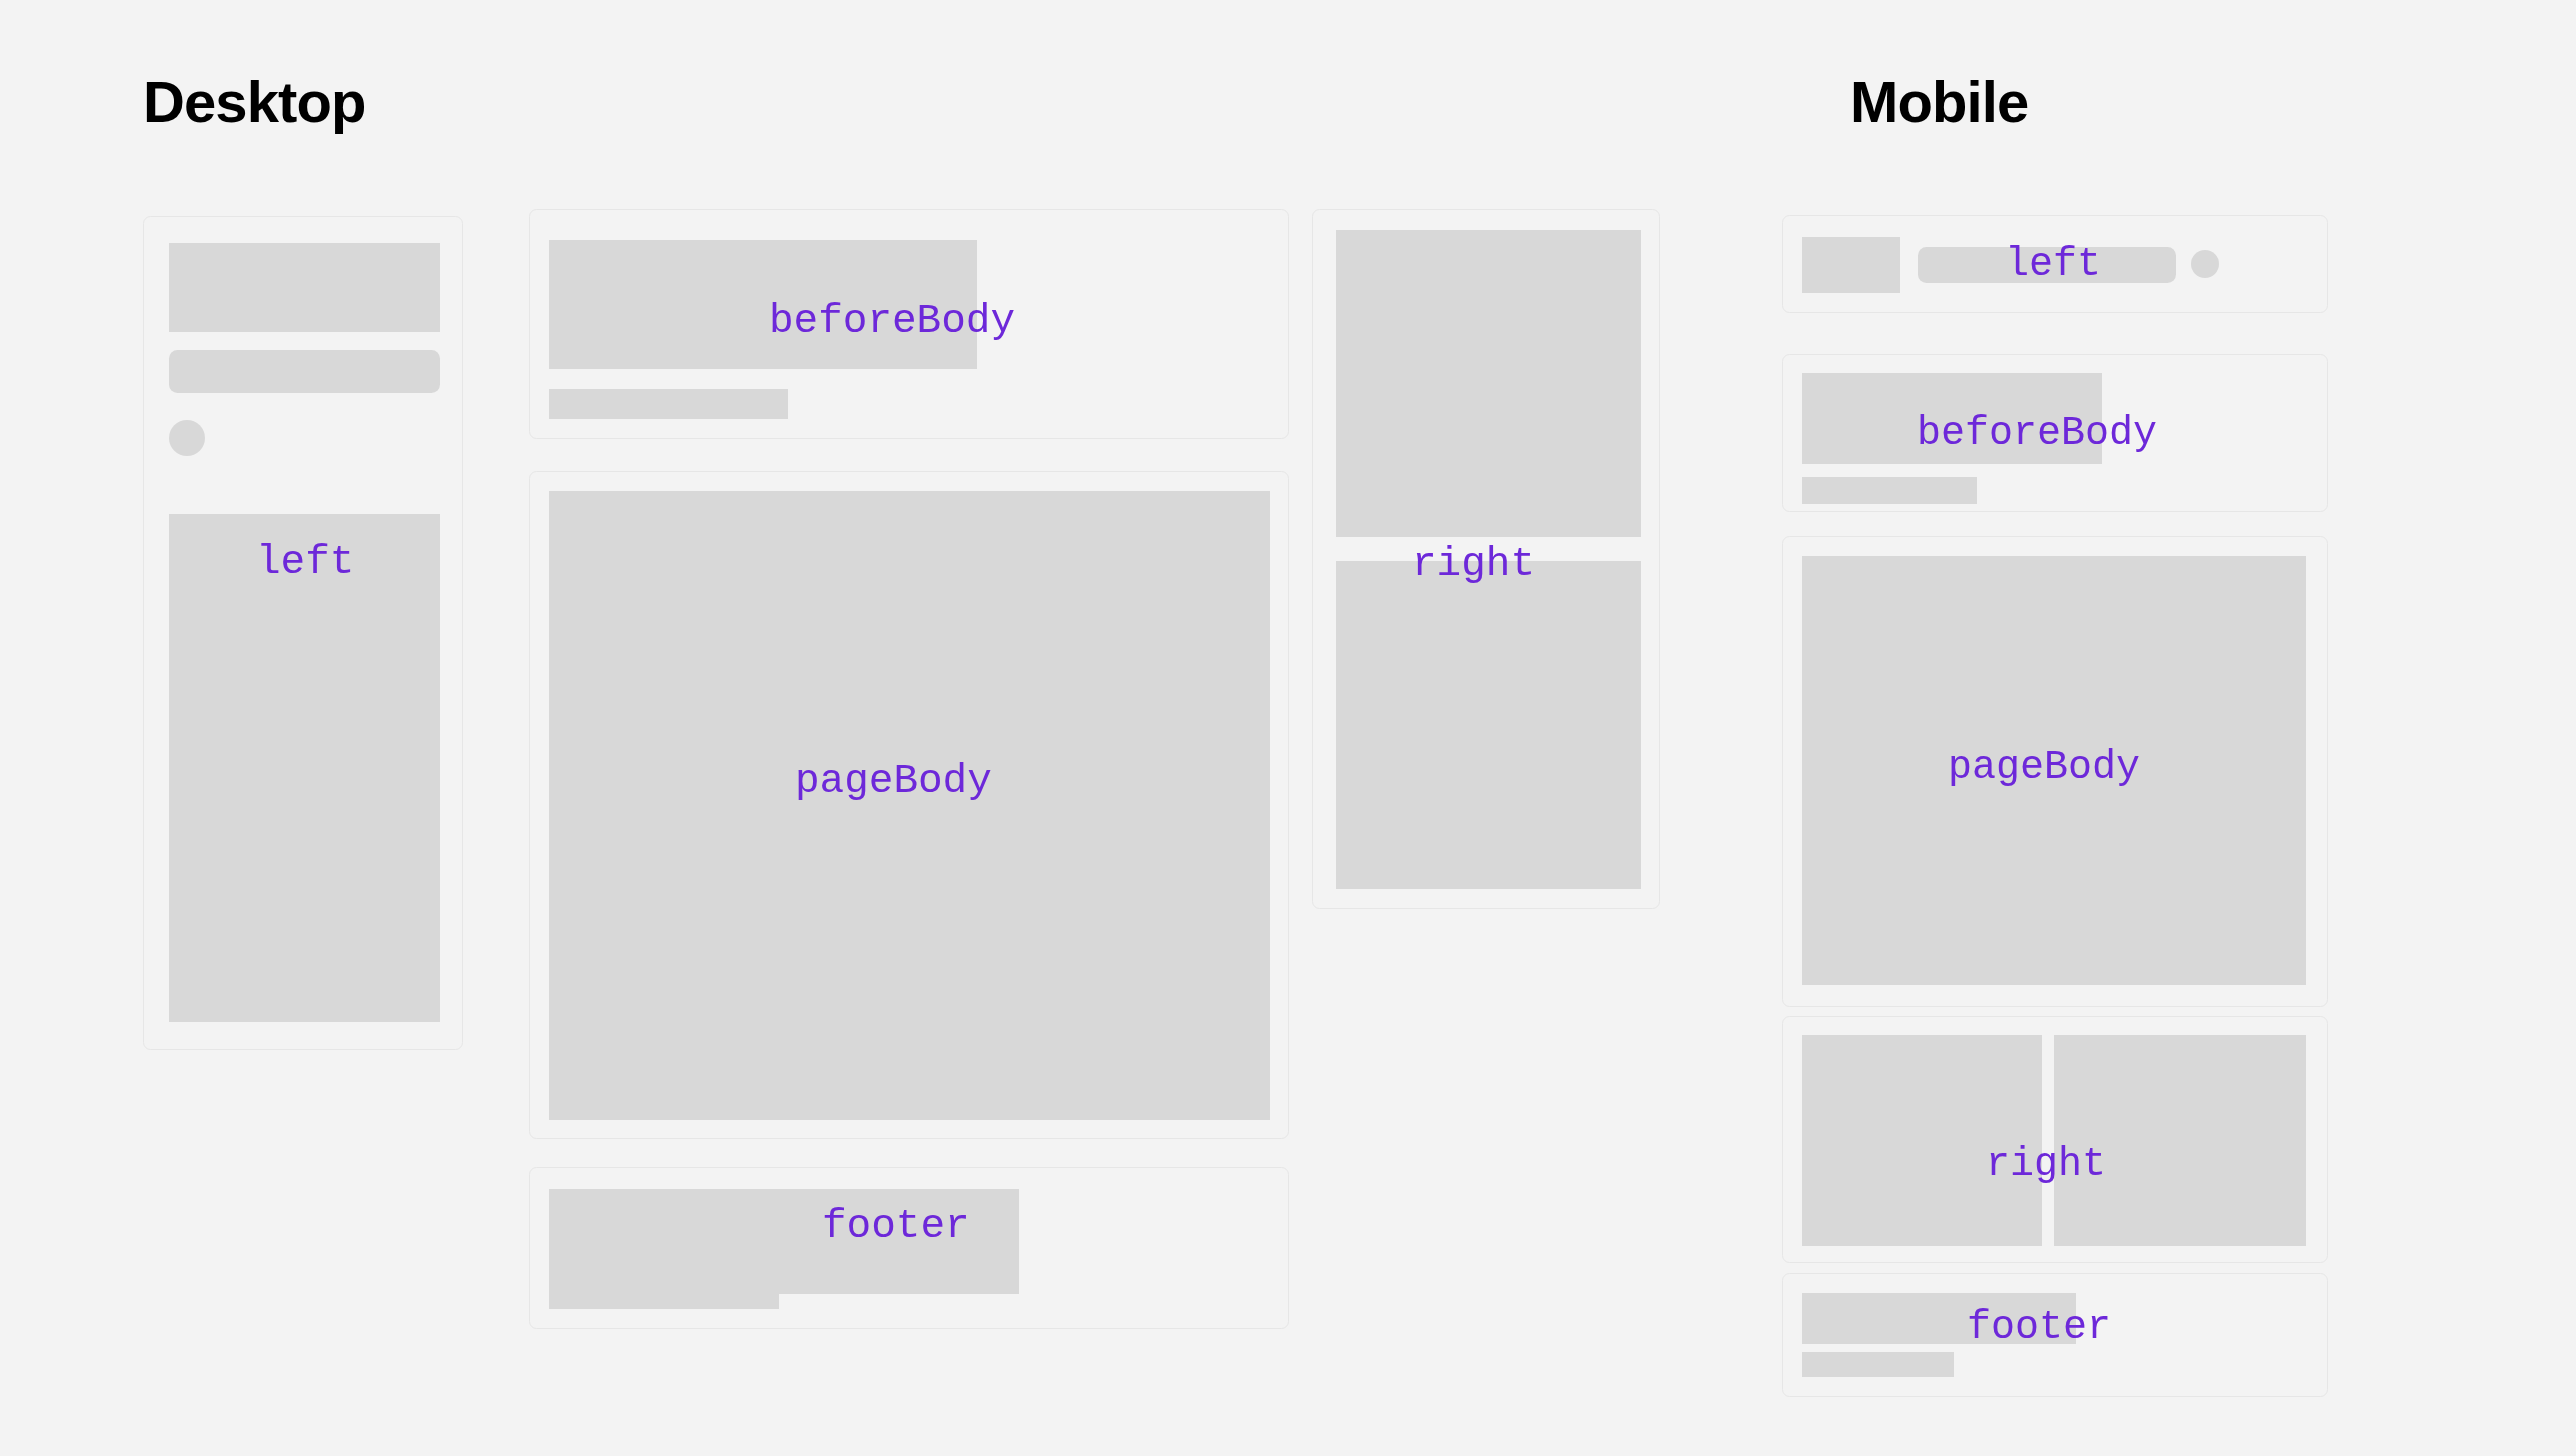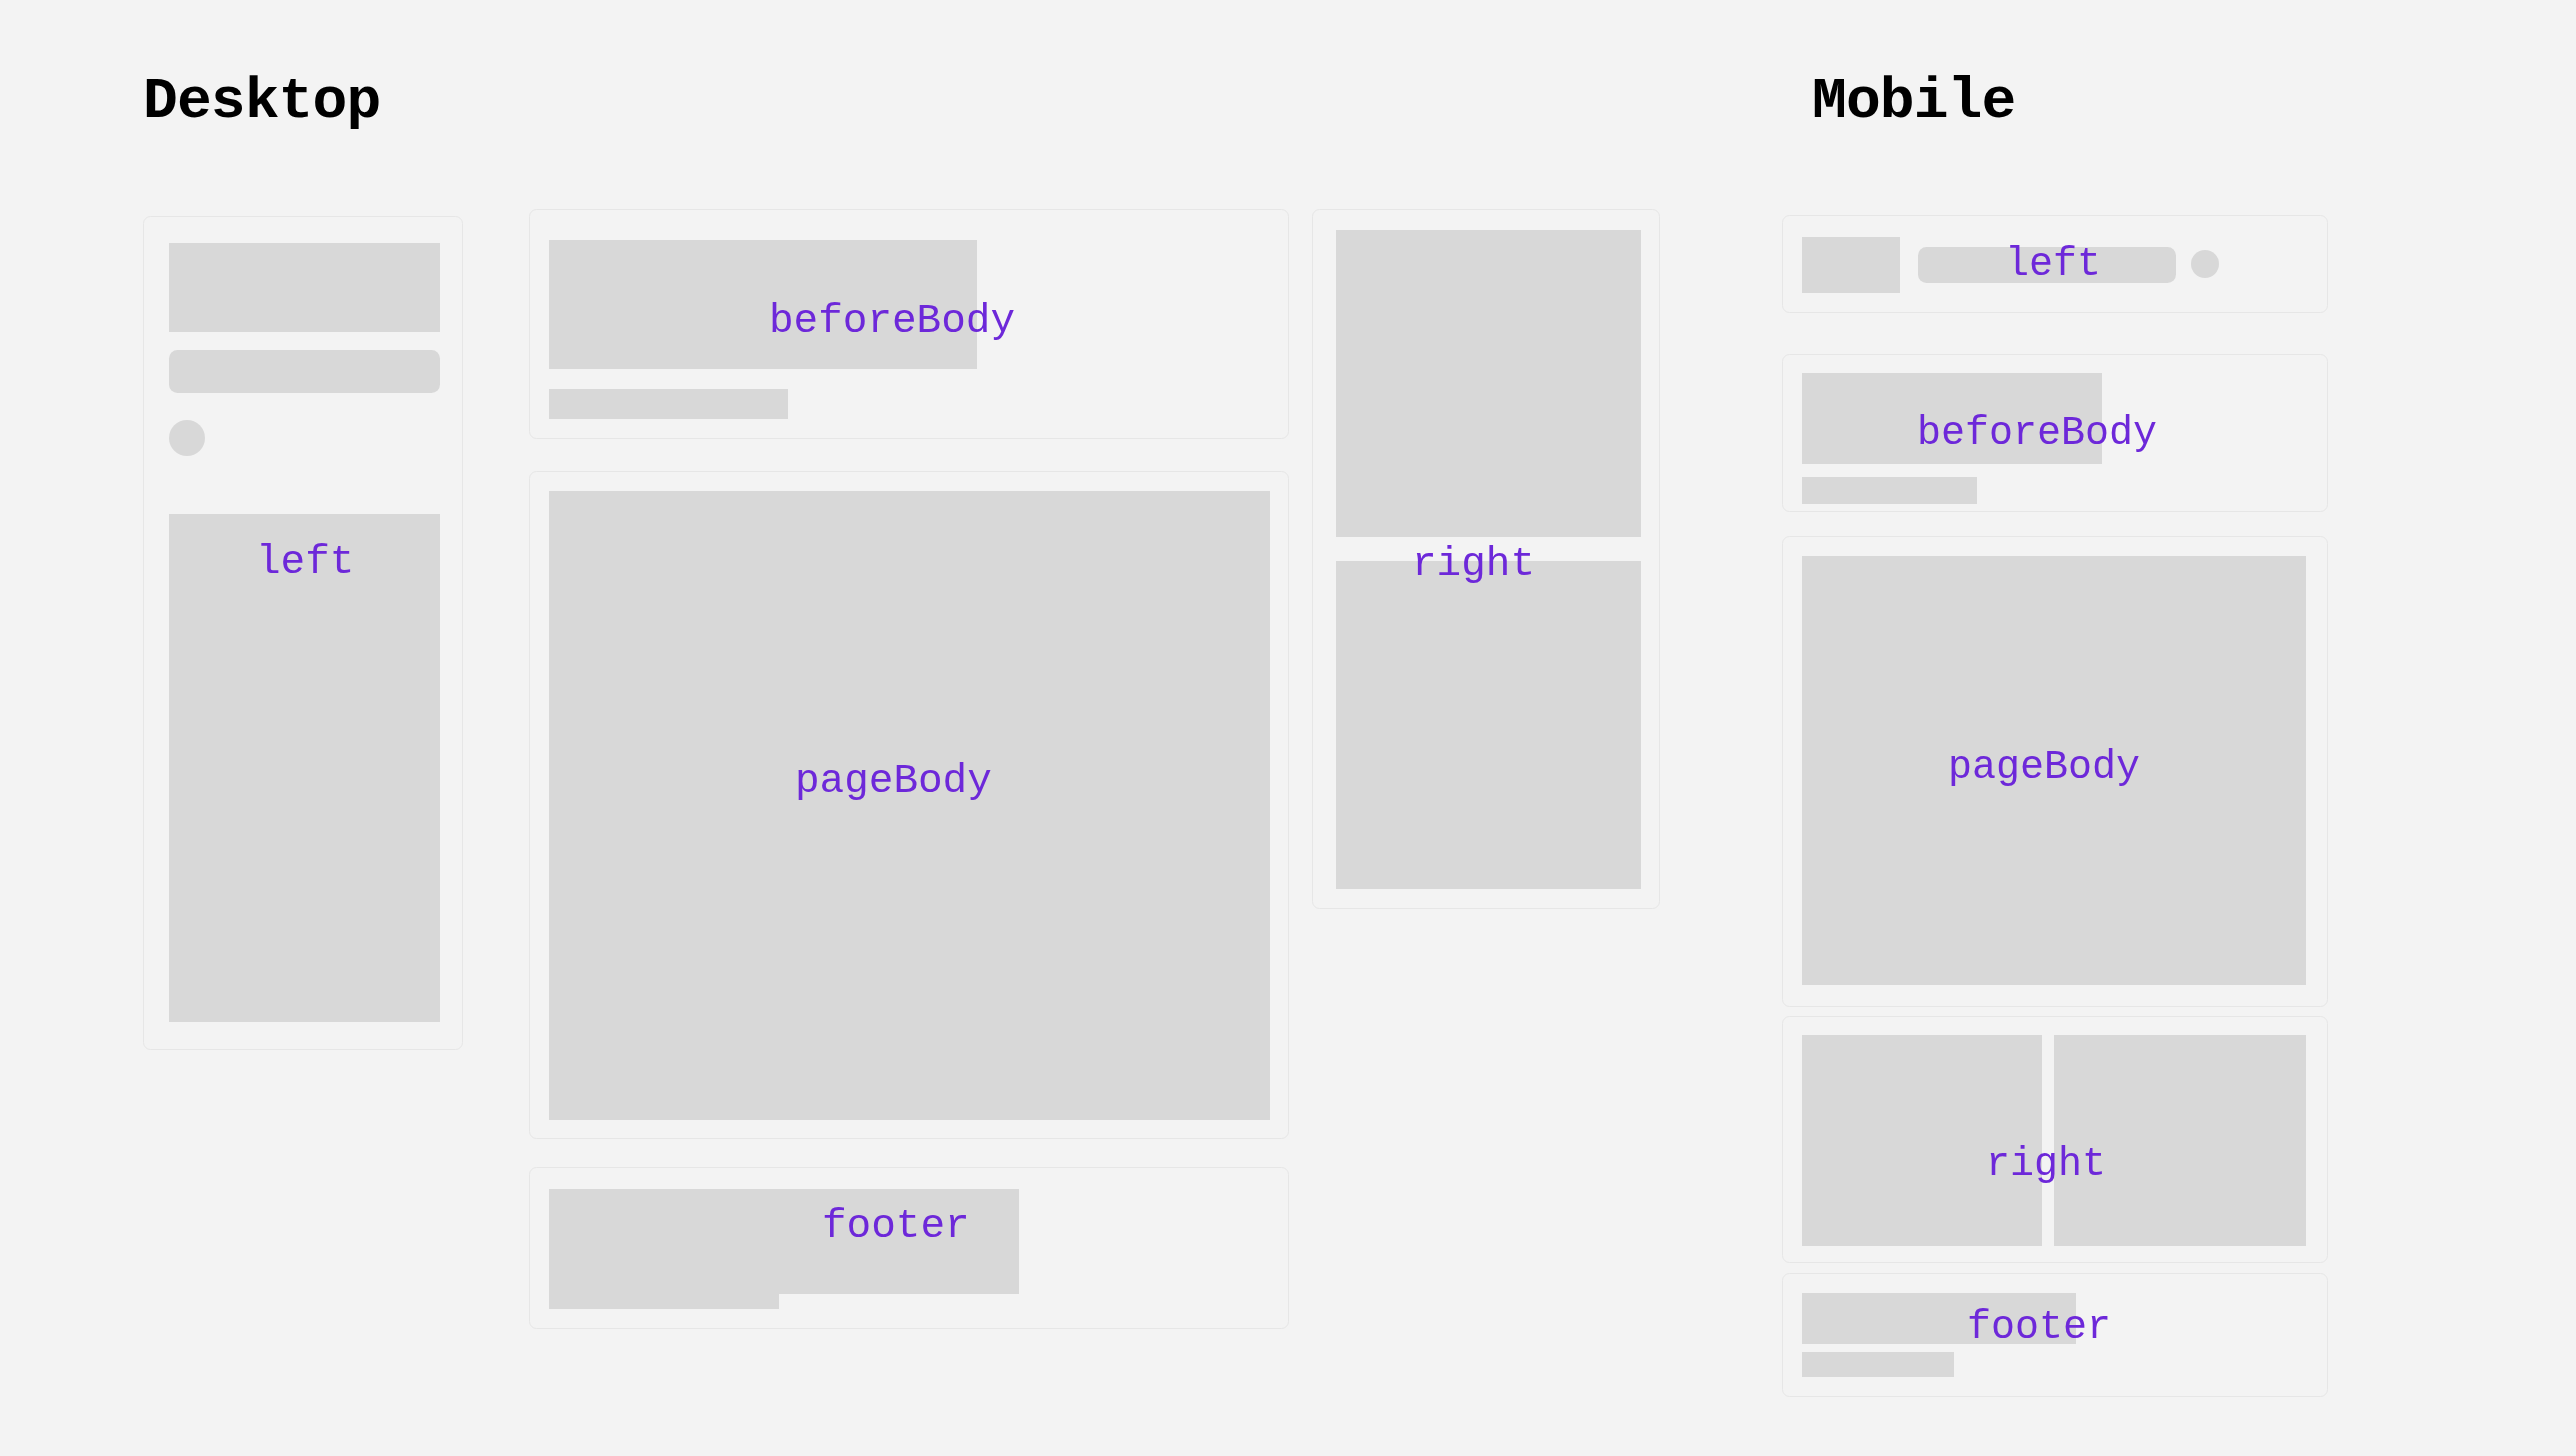--- a/index.html
+++ b/index.html
@@ -7,21 +7,21 @@
     width: 2576px;
     height: 1456px;
     background: #f3f3f3;
     font-family: "Liberation Sans", sans-serif;
     overflow: hidden;
   }
   #root { position: relative; width: 2576px; height: 1456px; }
 
   .section-title {
     position: absolute;
-    font-family: Liberation Mono, monospace;
+    font-family: Liberation Sans, sans-serif;
     font-weight: bold;
     font-size: 58px;
     letter-spacing: -0.9px;
     color: #000;
     line-height: 1;
     white-space: nowrap;
   }
 
   
   .panel {
@@ -82,21 +82,21 @@
     <div class="ph" style="left:22.6px; top:351px; width:305px; height:328px;"></div>
   </div>
   <div class="slot-label lbl-lg" style="left:1412px; top:544px;">right</div>
 
   <div class="panel" style="left:529px; top:1167px; width:760px; height:162px;">
     <div class="ph" style="left:19px; top:21px; width:470px; height:105px;"></div>
     <div class="ph" style="left:19px; top:111px; width:230px; height:30px;"></div>
   </div>
   <div class="slot-label lbl-lg" style="left:822px; top:1206px;">footer</div>
 
-  <div class="section-title" style="left:1812px; top:73px;">Mobile</div>
+  <div class="section-title" style="left:1850px; top:73px;">Mobile</div>
 
   <div class="panel" style="left:1782px; top:215px; width:546px; height:98px;">
     <div class="ph" style="left:19px; top:21px; width:98px; height:56px;"></div>
     <div class="ph rounded" style="left:135px; top:31px; width:258px; height:36px;"></div>
     <div class="ph circle" style="left:408px; top:34px; width:28px; height:28px;"></div>
   </div>
   <div class="slot-label lbl-md" style="left:2005px; top:245px;">left</div>
 
   <div class="panel" style="left:1782px; top:354px; width:546px; height:158px;">
     <div class="ph" style="left:19px; top:18px; width:300px; height:91px;"></div>

